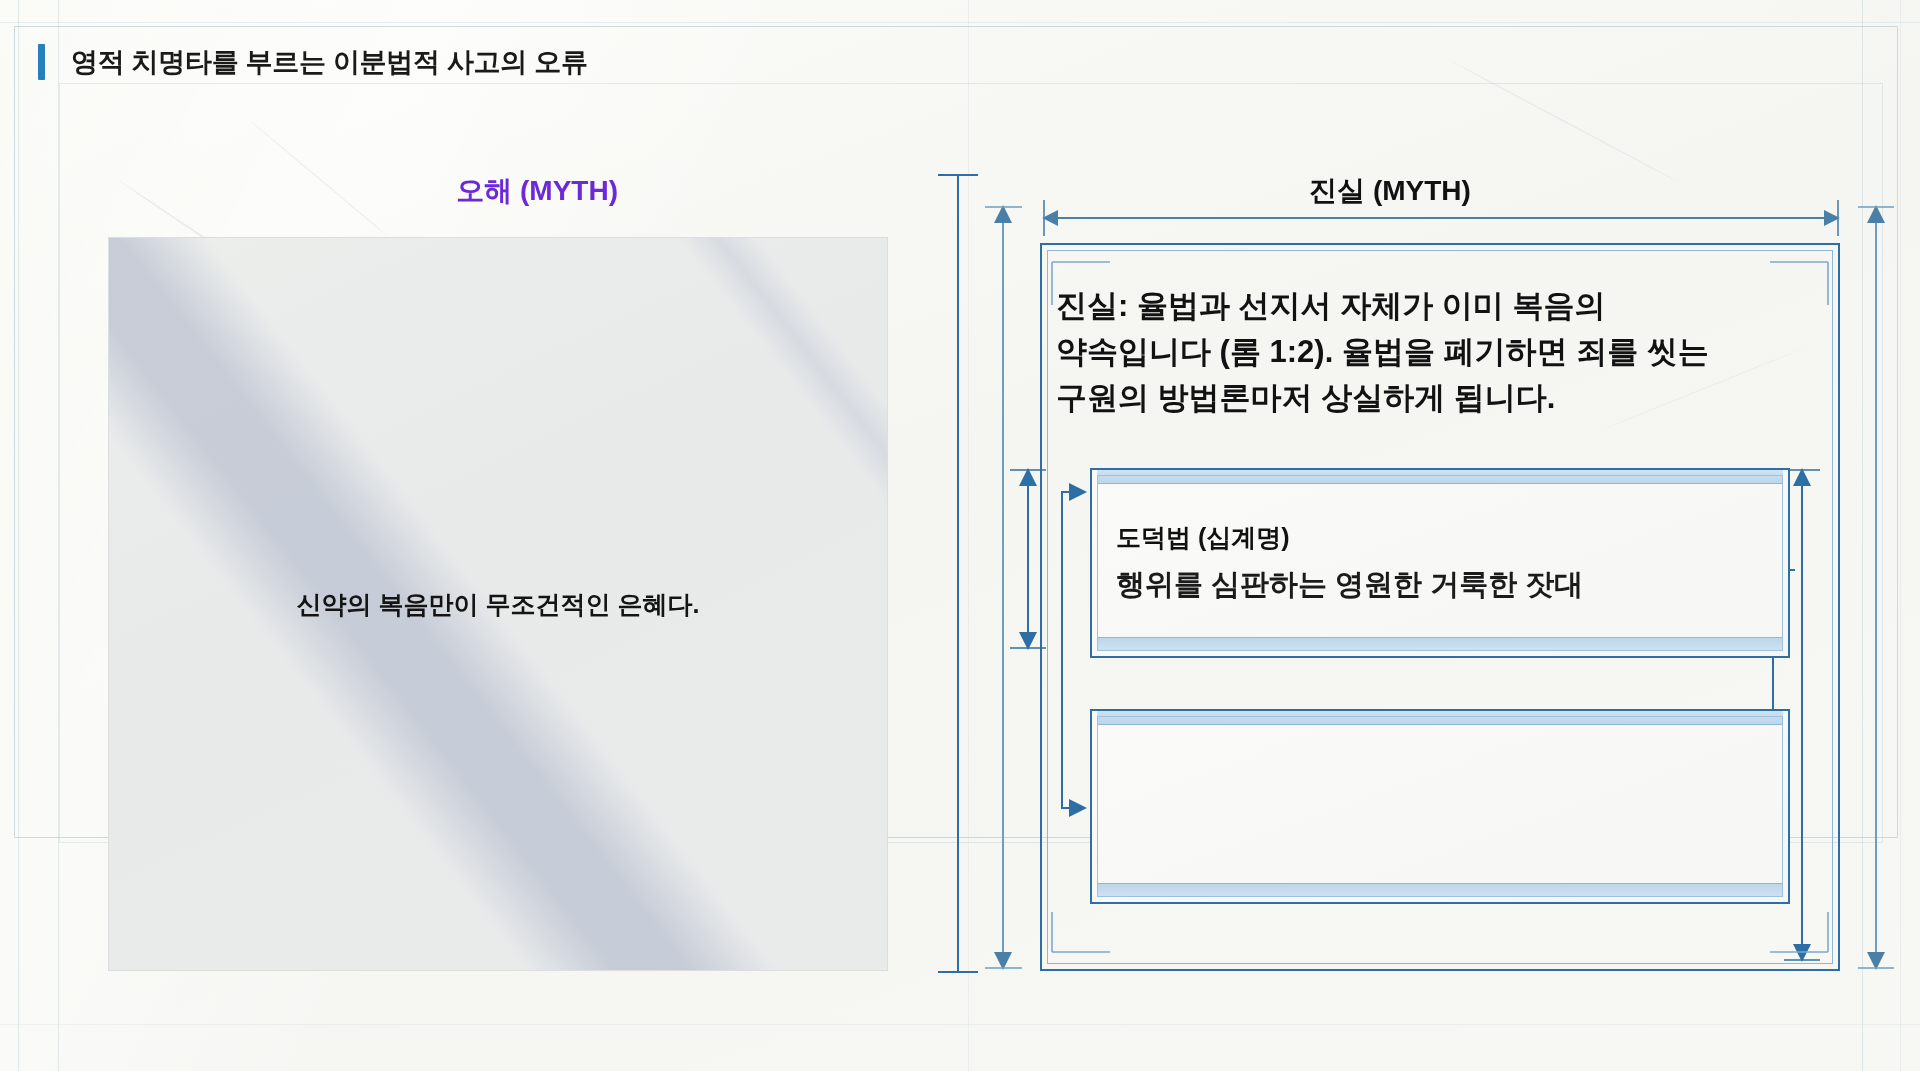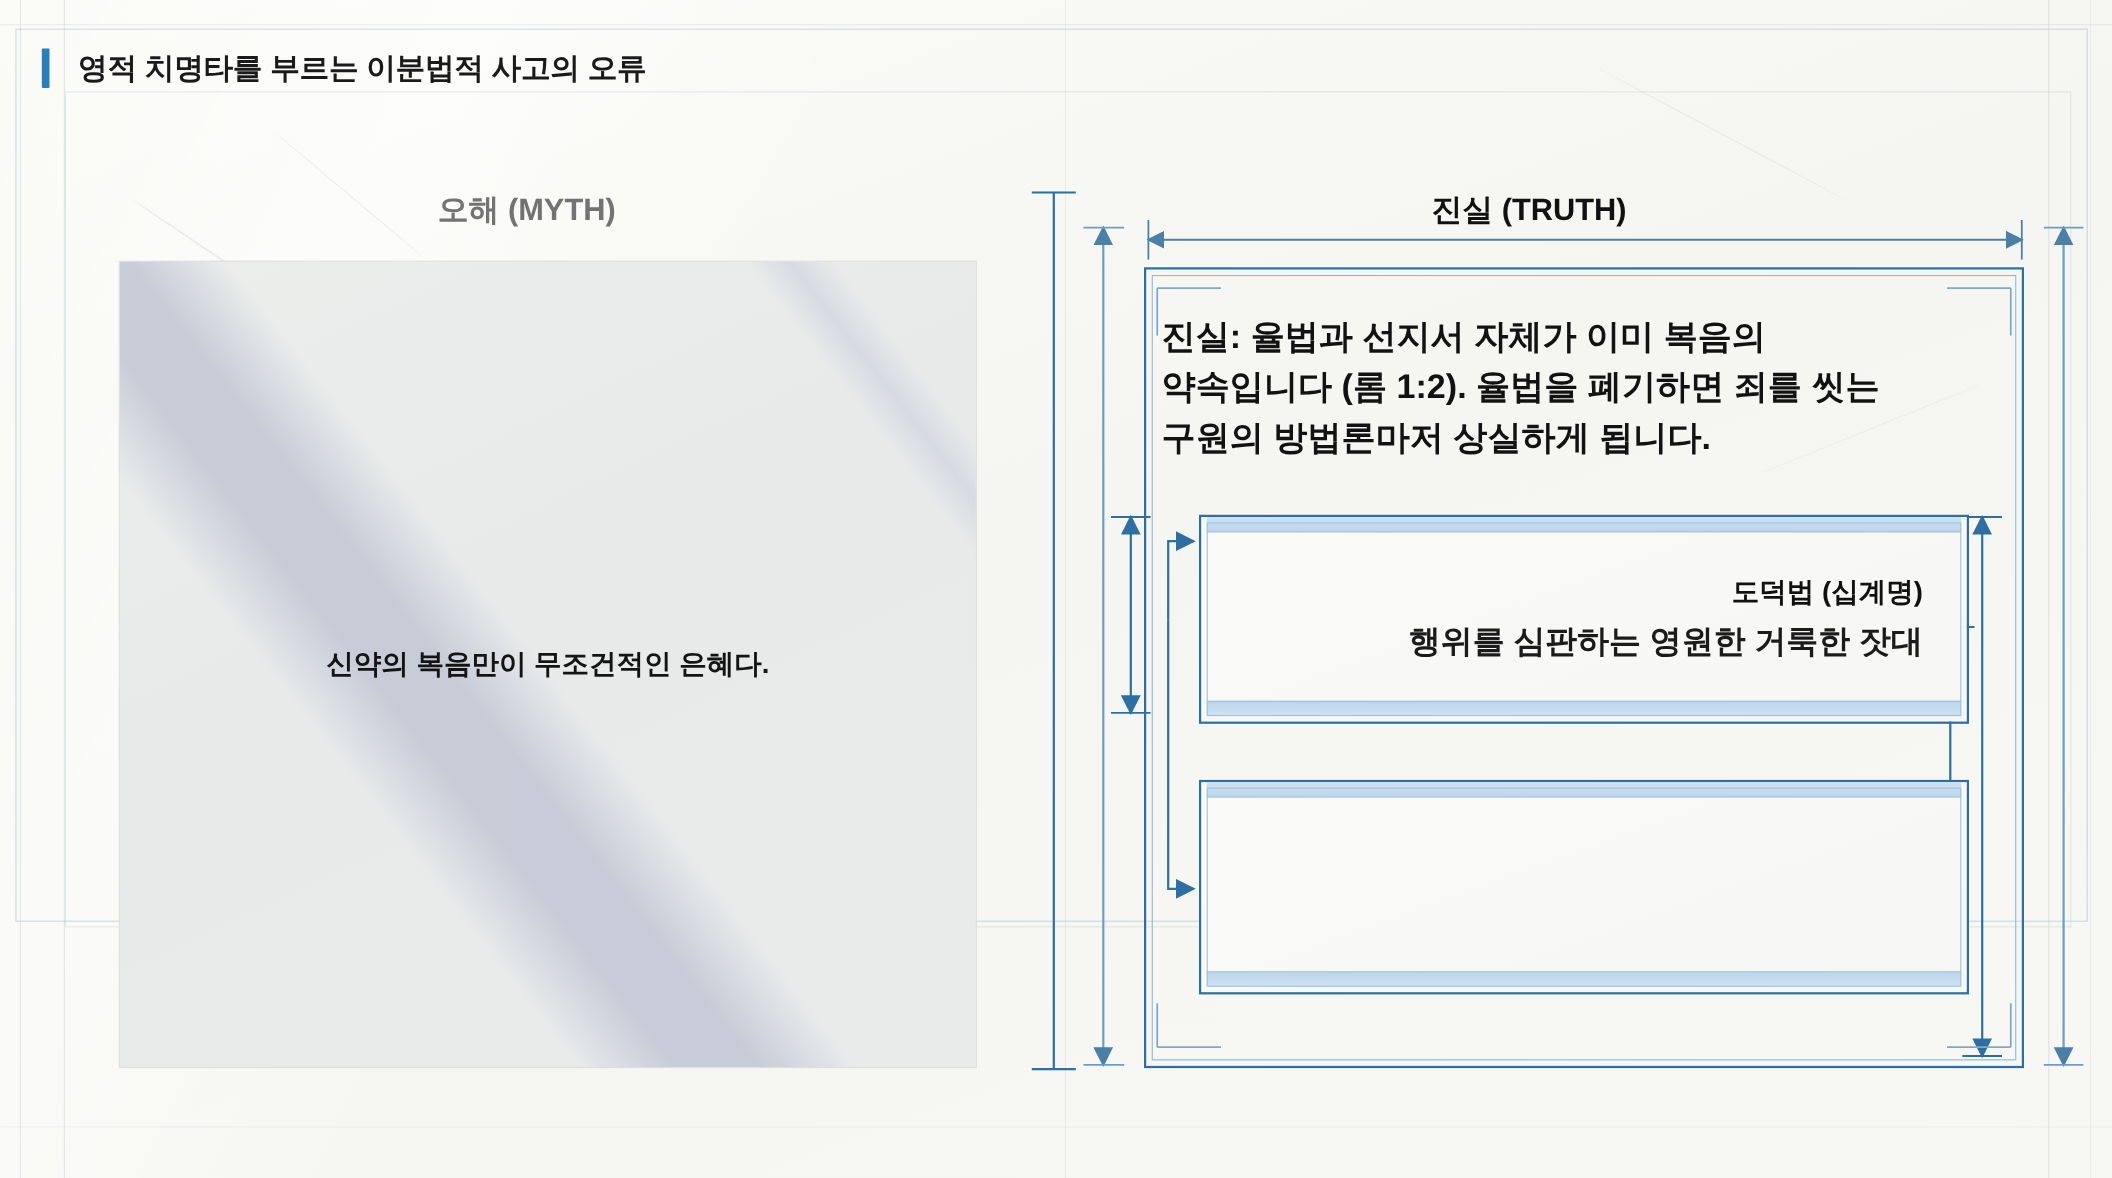--- a/index.html
+++ b/index.html
@@ -40,22 +40,22 @@
   #title-row {
     position:absolute; left:38px; top:44px; display:flex; align-items:center; gap:26px;
   }
   #title-bar { width:7px; height:36px; background:#2680bd; border-radius:1px; }
   #title-text {
     font-size:27px; font-weight:bold; color:#1a1a1a; letter-spacing:-.3px; white-space:nowrap;
   }
 
   
   #myth-heading {
-    position:absolute; left:398px; top:172px; width:220px; text-align:left;
-    font-size:28px; font-weight:bold; color:#737373; white-space:nowrap;
+    position:absolute; left:398px; top:172px; width:220px; text-align:right;
+    font-size:28px; font-weight:bold; color:#6d28d9; white-space:nowrap;
   }
   #myth-panel {
     position:absolute; left:108px; top:237px; width:780px; height:734px;
     background:linear-gradient(155deg,#eceeec 0%,#e8eaea 40%,#e9ebeb 100%);
     border:1px solid #dcdedd;
     overflow:hidden;
   }
   #myth-diagonal {
     position:absolute; left:-160px; top:-40px; width:200px; height:1250px;
     background:linear-gradient(90deg, rgba(197,202,214,0) 0%, rgba(193,199,212,.85) 35%, rgba(193,199,212,.85) 65%, rgba(197,202,214,0) 100%);
@@ -105,22 +105,22 @@
   .law-cap {
     position:absolute; left:5px; right:5px; height:14px;
     background:linear-gradient(180deg,#cfe2f1 0%,#bcd6ea 100%);
     border-bottom:1px solid #8fb7d6;
   }
   .law-cap.bottom { border-bottom:none; border-top:1px solid #8fb7d6;
     background:linear-gradient(180deg,#bcd6ea 0%,#cfe2f1 100%); }
   #law-moral { top:468px; height:190px; }
   #law-ritual { top:709px; height:195px; }
   .law-content {
-    position:absolute; left:0; right:16px; top:50%; transform:translateY(-50%);
-    text-align:right; padding:0 24px;
+    position:absolute; left:0; right:0; top:50%; transform:translateY(-50%);
+    text-align:left; padding:0 24px;
   }
   .law-title { font-size:25px; font-weight:bold; color:#111; margin-bottom:9px; }
   .law-line { font-size:29px; font-weight:bold; color:#1b1b1b; line-height:1.45; }
 </style>
 </head>
 <body>
 
 <div id="paper">
   <div class="vguide" style="left:18px;"></div>
   <div class="vguide" style="left:58px;"></div>
@@ -147,21 +147,21 @@
 <div id="myth-heading">오해 (MYTH)</div>
 
 <div id="myth-panel">
   <div id="myth-diagonal"></div>
   <div id="myth-diagonal2"></div>
   <div id="myth-body">
     <div>신약의 복음만이 무조건적인 은혜다.</div>
   </div>
 </div>
 
-<div id="truth-heading">진실 (TRUTH)</div>
+<div id="truth-heading">진실 (MYTH)</div>
 
 <svg id="dims" viewBox="0 0 1920 1071" xmlns="http://www.w3.org/2000/svg">
   <defs>
     <marker id="ar" markerWidth="9" markerHeight="9" refX="8" refY="4.5" orient="auto">
       <path d="M0,0 L9,4.5 L0,9 z" fill="#2d6ea4"></path>
     </marker>
     <marker id="al" markerWidth="9" markerHeight="9" refX="1" refY="4.5" orient="auto">
       <path d="M9,0 L0,4.5 L9,9 z" fill="#2d6ea4"></path>
     </marker>
     <marker id="ar2" markerWidth="9" markerHeight="9" refX="8" refY="4.5" orient="auto">

